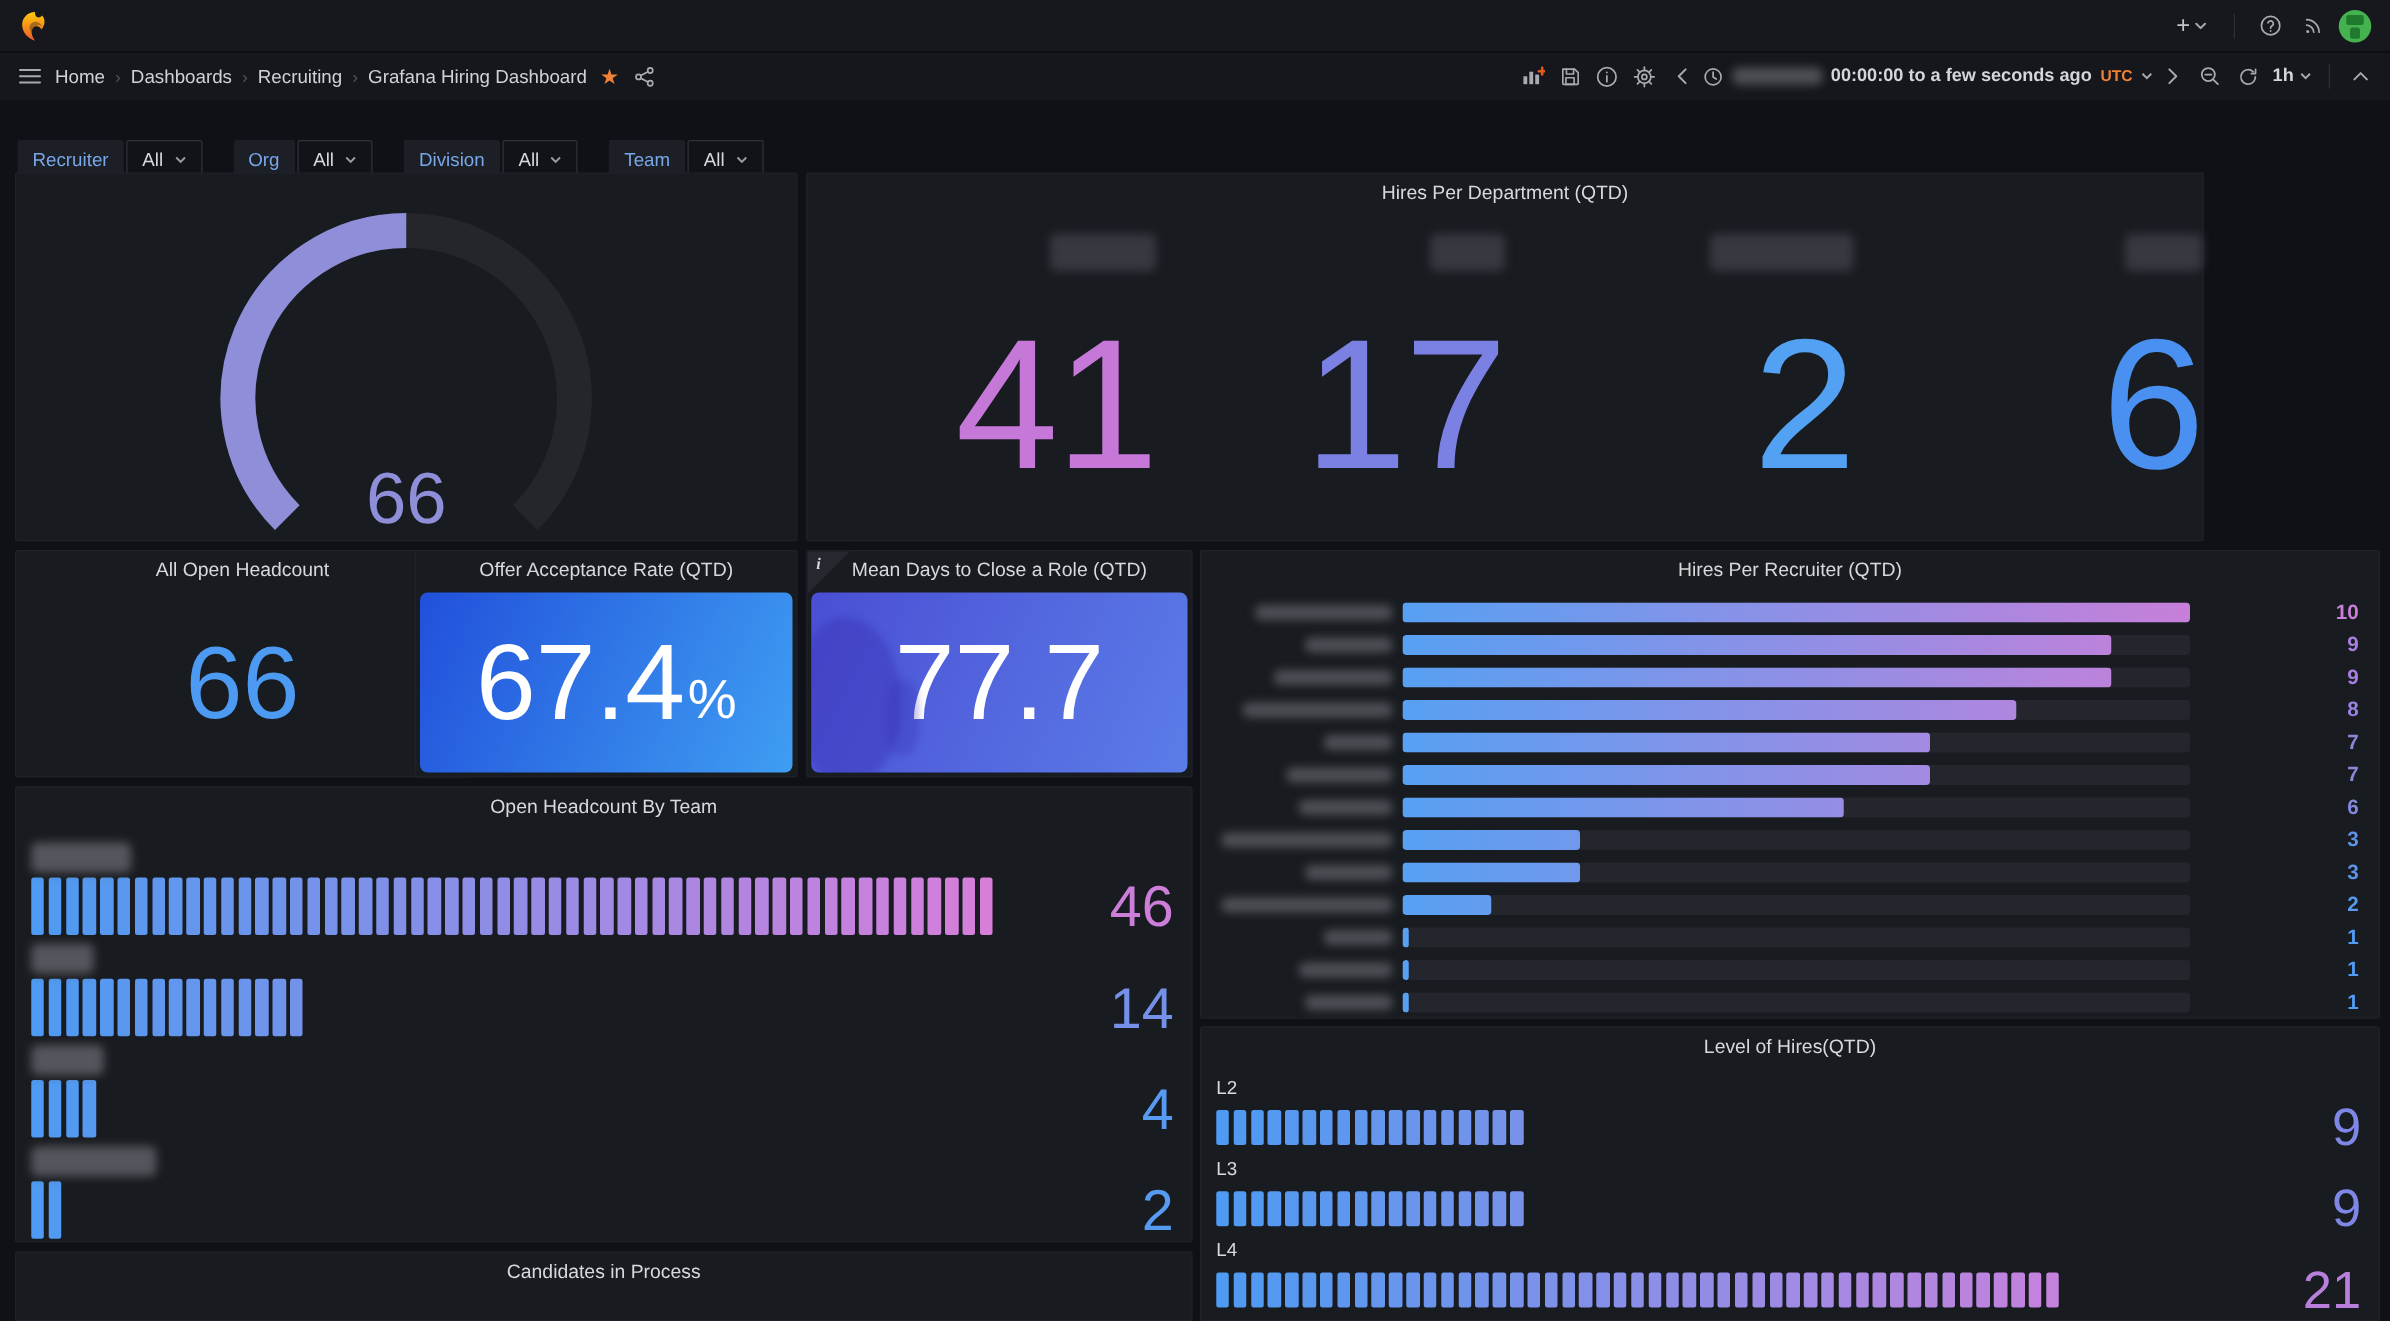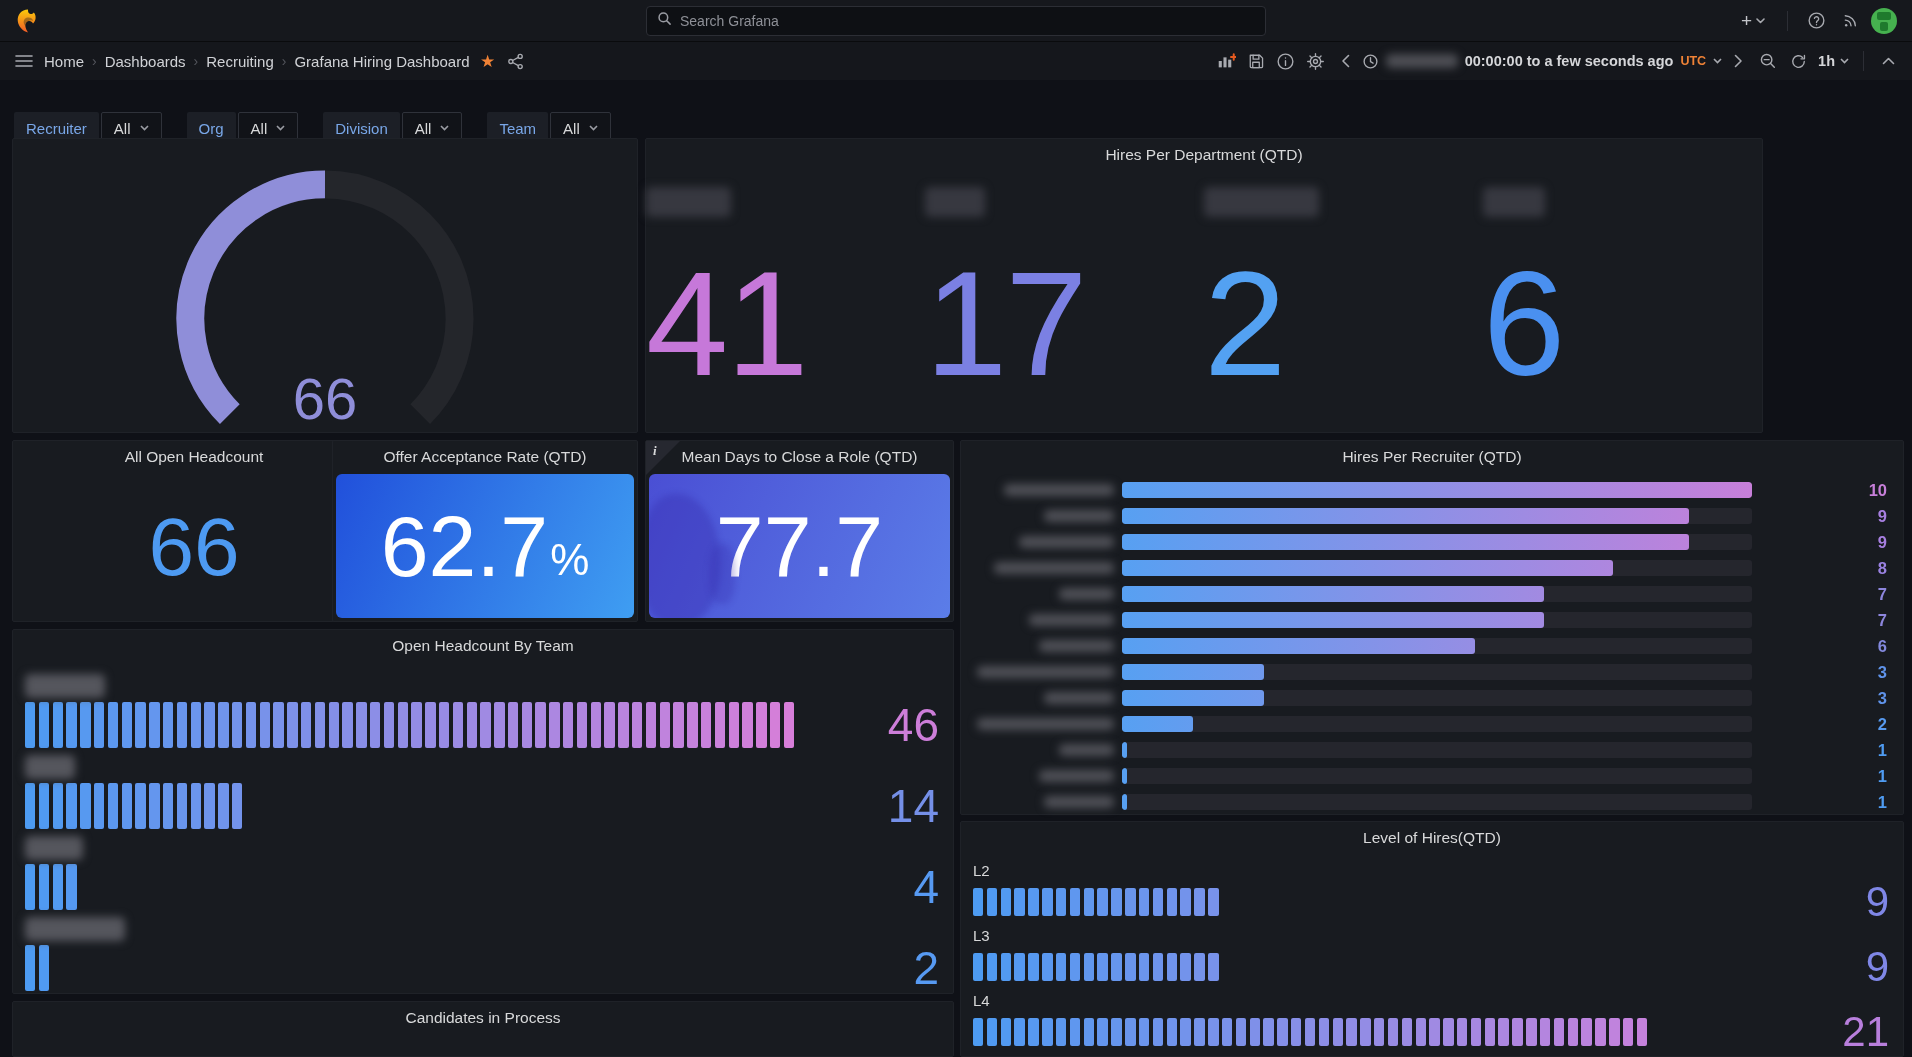--- a/index.html
+++ b/index.html
@@ -46,21 +46,21 @@
   .panel-title { font-size:15.5px; font-weight:500; color:#d8d9da; cursor:pointer; white-space:nowrap; }
 
   .redacted { background:#4a4b52; border-radius:5px; filter:blur(4px); }
 
   
   .gauge-wrap { position:absolute; left:0; top:30px; width:100%; display:flex; justify-content:center; }
   .gauge-value { position:absolute; left:0; top:226px; width:100%; text-align:center; font-size:58px; font-weight:500; }
 
   
   .dept-row { position:absolute; left:0; top:32px; width:100%; height:260px; display:flex; }
-  .dept-col { flex:1; display:flex; flex-direction:column; align-items:flex-start; }
+  .dept-col { flex:1; display:flex; flex-direction:column; align-items:flex-end; }
   .dept-blob { margin-top:16px; height:30px; background:#373840; }
   .dept-num { margin-top:14px; font-size:148px; font-weight:500; line-height:1.25; letter-spacing:-2px; }
 
   .big-stat { position:absolute; left:0; top:32px; right:0; bottom:0; display:flex; align-items:center; justify-content:center; font-weight:500; }
 
   .grad-block { position:absolute; left:3px; right:3px; top:33px; bottom:3px; border-radius:6px; display:flex; align-items:baseline; justify-content:center; overflow:hidden; }
   .grad-val { font-size:86px; font-weight:500; color:#ffffff; line-height:1; align-self:center; }
   .grad-unit { font-size:44px; font-weight:500; color:#ffffff; margin-left:2px; align-self:center; padding-top:28px; }
   .blob-art { position:absolute; left:-8px; top:20px; width:80px; height:130px; background:#372fb0; opacity:.38; border-radius:45% 60% 50% 40%; filter:blur(3px); }
   .blob-art2 { position:absolute; left:60px; top:70px; width:26px; height:60px; background:#372fb0; opacity:.3; border-radius:40%; filter:blur(3px); }
@@ -102,31 +102,20 @@
       <svg width="26" height="26" viewBox="0 0 26 26" style="stroke:none">
         <defs>
           <linearGradient id="glg" x1="0" y1="1" x2="0" y2="0">
             <stop offset="0" stop-color="#f05a28"></stop>
               <stop offset="1" stop-color="#fbca0a"></stop>
           </linearGradient>
         </defs>
         <path fill="url(#glg)" stroke="none" d="M13 1.5 C6.5 1.5 2 7 2.8 13.2 C3.5 18.6 7.6 23 13 24.5 C10.2 20.6 9.6 17.2 11.4 14.6 C13.3 12 17 12.8 18 15.6 C20.8 13 21.8 7.8 18.8 4.4 C17.2 6.4 14.8 6.3 13.8 5 C13 4 13 2.6 13 1.5 Z"></path>
         <path fill="#14161a" stroke="none" d="M12.5 9.5 C9.5 10 8 13 9 15.8 C9.8 18 11.5 19.6 13.6 20.3 C12 17.6 12 15 13.6 13.3 C15 11.9 17 12 18.2 13 C18 11 15.5 9 12.5 9.5 Z" opacity="0.35"></path>
       </svg>
-    </div>
-    <div class="search-wrap">
-      <div class="search-box">
-        <span>
-          <svg width="15" height="15" viewBox="0 0 16 16" stroke="#9a9ca3" fill="none" stroke-width="1.6" stroke-linecap="round">
-              <circle cx="6.8" cy="6.8" r="4.6"></circle>
-              <line x1="10.4" y1="10.4" x2="14" y2="14"></line>
-            </svg>
-        </span>
-        <input type="text" placeholder="Search Grafana" style="">
-      </div>
     </div>
     <div class="top-right">
       <button class="btn-icon" style="min-width:40px;gap:4px">
         <span class="plus-glyph">+</span>
         <svg width="9" height="6" viewBox="0 0 9 6">
             <polyline points="1,1 4.5,4.5 8,1"></polyline>
           </svg>
       </button>
       <div class="vdiv"></div>
       <button class="btn-icon">
@@ -348,21 +337,21 @@
           <span class="panel-title">All Open Headcount</span>
         </div>
       <div class="big-stat" style="color:#4d9af2;font-size:82px">66</div>
     </div>
 
     <div class="panel" style="left:332px;top:360px;width:306px;height:182px">
       <div class="panel-header">
           <span class="panel-title">Offer Acceptance Rate (QTD)</span>
         </div>
       <div class="grad-block" style="background:linear-gradient(115deg,#2150db,#3f9ef2)">
-        <span class="grad-val">62.7</span>
+        <span class="grad-val">67.4</span>
         <span class="grad-unit">%</span>
       </div>
     </div>
 
     <div class="panel" style="left:645px;top:360px;width:309px;height:182px">
       <div class="info-corner">
           <span>i</span>
         </div>
       <div class="panel-header">
           <span class="panel-title">Mean Days to Close a Role (QTD)</span>

